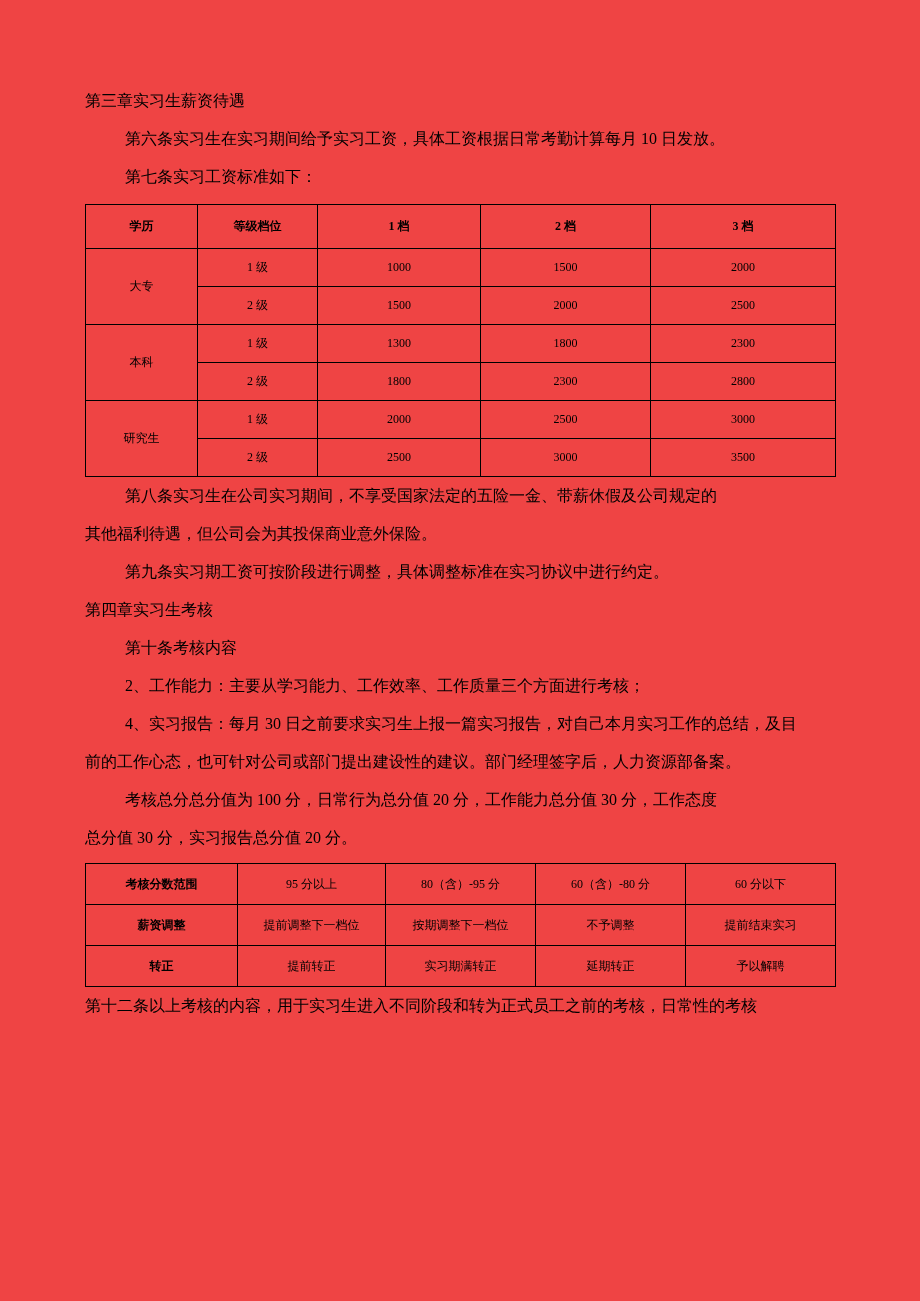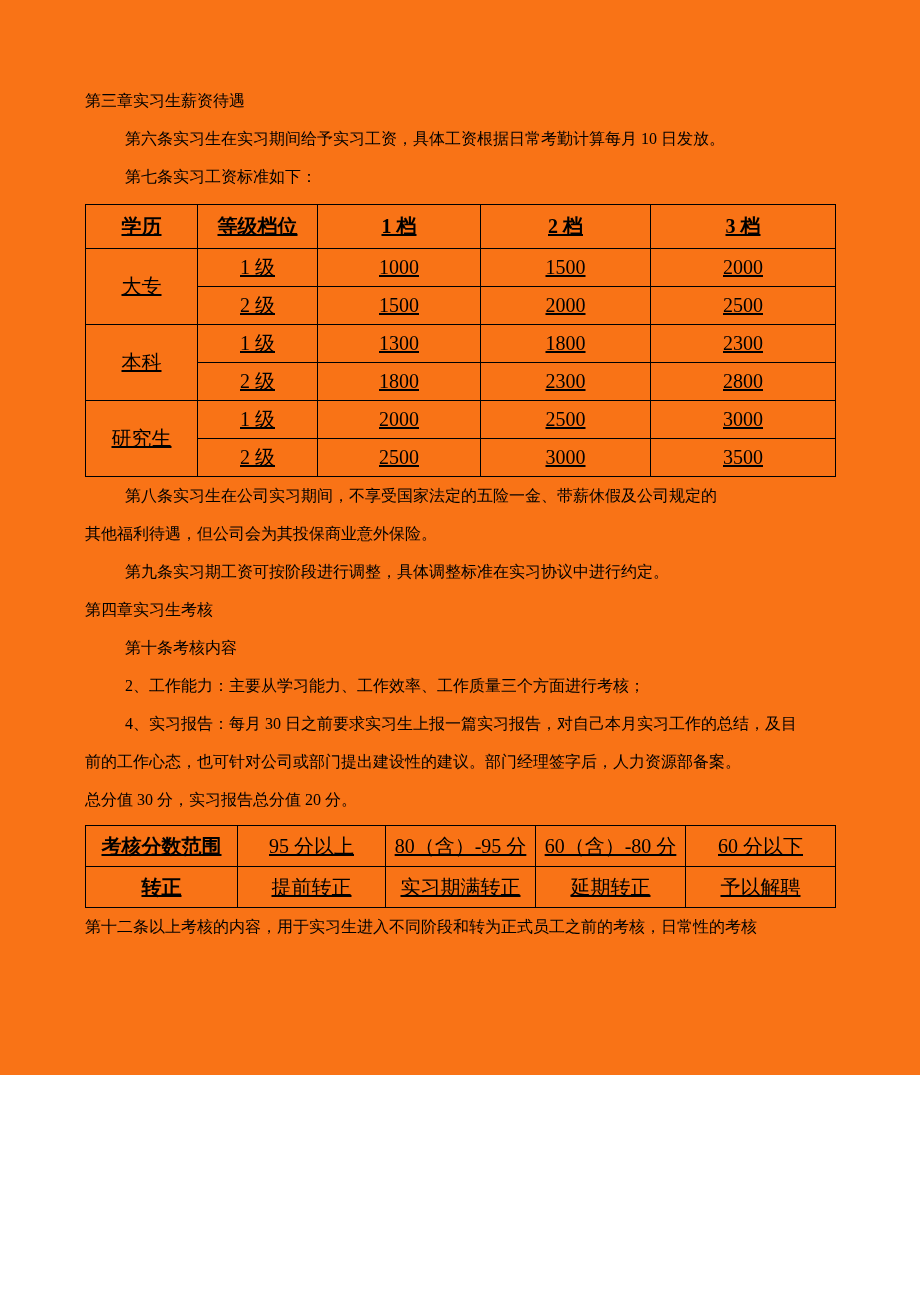--- a/index.html
+++ b/index.html
@@ -1,21 +1,21 @@
 <!DOCTYPE html>
 <html><head>
 <meta charset="utf-8">
 <style>
   * { box-sizing: border-box; }
   html, body { margin: 0; padding: 0; background: #ffffff; }
   .page {
     position: relative;
     width: 920px;
-    height: 1075px;
-    background: #f97316;
+    height: 1301px;
+    background: #ef4444;
     font-family: "Liberation Serif", "DejaVu Serif", serif;
     color: #000000;
     overflow: hidden;
   }
   .content {
     position: absolute;
     left: 85px;
     top: 82px;
     width: 750px;
   }
@@ -24,22 +24,21 @@
     font-size: 16px;
     line-height: 38px;
     white-space: nowrap;
   }
   .indent { text-indent: 40px; }
   .after-heading { margin-top: 14px; }
   table {
     border-collapse: collapse;
     table-layout: fixed;
     width: 750px;
-    font-size: 20px;
-    text-decoration: underline;
+    font-size: 12px;
   }
   .salary-table { margin-top: 8px; }
   .assess-table { margin-top: 6px; }
   td {
     border: 1px solid #000000;
     text-align: center;
     vertical-align: middle;
     padding: 0 4px;
     overflow: hidden;
   }
@@ -117,39 +116,47 @@
     </table>
 
     <p class="line indent">第八条实习生在公司实习期间，不享受国家法定的五险一金、带薪休假及公司规定的</p>
     <p class="line">其他福利待遇，但公司会为其投保商业意外保险。</p>
     <p class="line indent">第九条实习期工资可按阶段进行调整，具体调整标准在实习协议中进行约定。</p>
     <p class="line">第四章实习生考核</p>
     <p class="line indent">第十条考核内容</p>
     <p class="line indent">2、工作能力：主要从学习能力、工作效率、工作质量三个方面进行考核；</p>
     <p class="line indent">4、实习报告：每月 30 日之前要求实习生上报一篇实习报告，对自己本月实习工作的总结，及目</p>
     <p class="line">前的工作心态，也可针对公司或部门提出建设性的建议。部门经理签字后，人力资源部备案。</p>
+    <p class="line indent">考核总分总分值为 100 分，日常行为总分值 20 分，工作能力总分值 30 分，工作态度</p>
     <p class="line">总分值 30 分，实习报告总分值 20 分。</p>
 
     <table class="assess-table">
       <colgroup>
         <col style="width:152px">
           <col style="width:148px">
           <col style="width:150px">
           <col style="width:150px">
           <col style="width:150px">
       </colgroup>
       <tbody>
         <tr>
           <td class="label">考核分数范围</td>
           <td>95 分以上</td>
           <td>80（含）-95 分</td>
           <td>60（含）-80 分</td>
           <td>60 分以下</td>
         </tr>
         <tr>
+          <td class="label">薪资调整</td>
+          <td>提前调整下一档位</td>
+          <td>按期调整下一档位</td>
+          <td>不予调整</td>
+          <td>提前结束实习</td>
+        </tr>
+        <tr>
           <td class="label">转正</td>
           <td>提前转正</td>
           <td>实习期满转正</td>
           <td>延期转正</td>
           <td>予以解聘</td>
         </tr>
       </tbody>
     </table>
 
     <p class="line">第十二条以上考核的内容，用于实习生进入不同阶段和转为正式员工之前的考核，日常性的考核</p>

